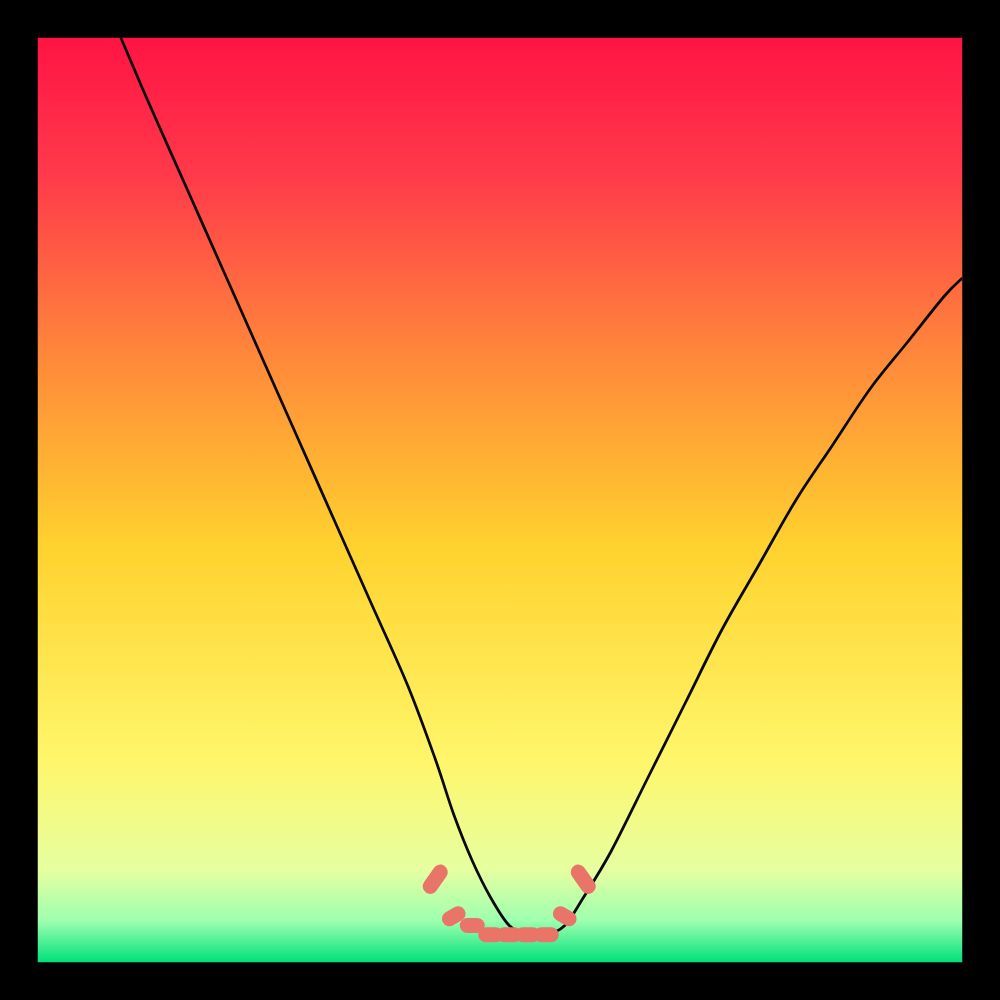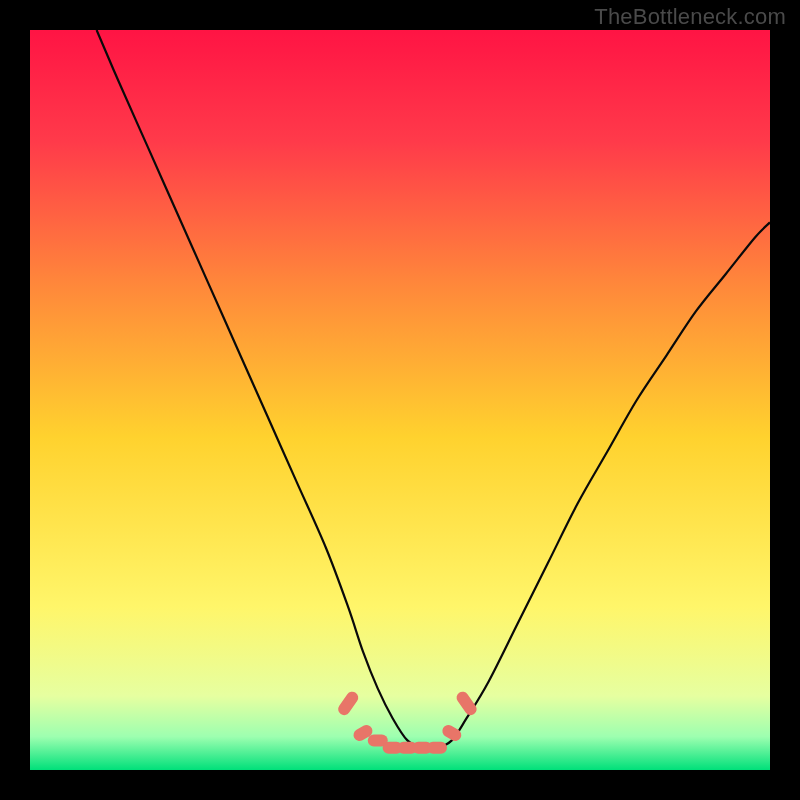--- a/index.html
+++ b/index.html
@@ -39,21 +39,20 @@
   .plot-area svg {
     display: block;
     width: 740px;
     height: 740px;
   }
 </style>
 </head>
 <body>
 
 <div class="frame">
-  <div class="watermark">TheBottleneck.com</div>
 
   <div class="plot-area">
     <svg viewBox="0 0 740 740" preserveAspectRatio="none">
       <defs>
         <linearGradient id="bg-grad" x1="0" y1="0" x2="0" y2="1">
             <stop offset="0.00%" stop-color="#ff1444"></stop>
             <stop offset="15.00%" stop-color="#ff3a4a"></stop>
             <stop offset="35.00%" stop-color="#ff8a3a"></stop>
             <stop offset="55.00%" stop-color="#ffd22e"></stop>
             <stop offset="78.00%" stop-color="#fff66a"></stop>

